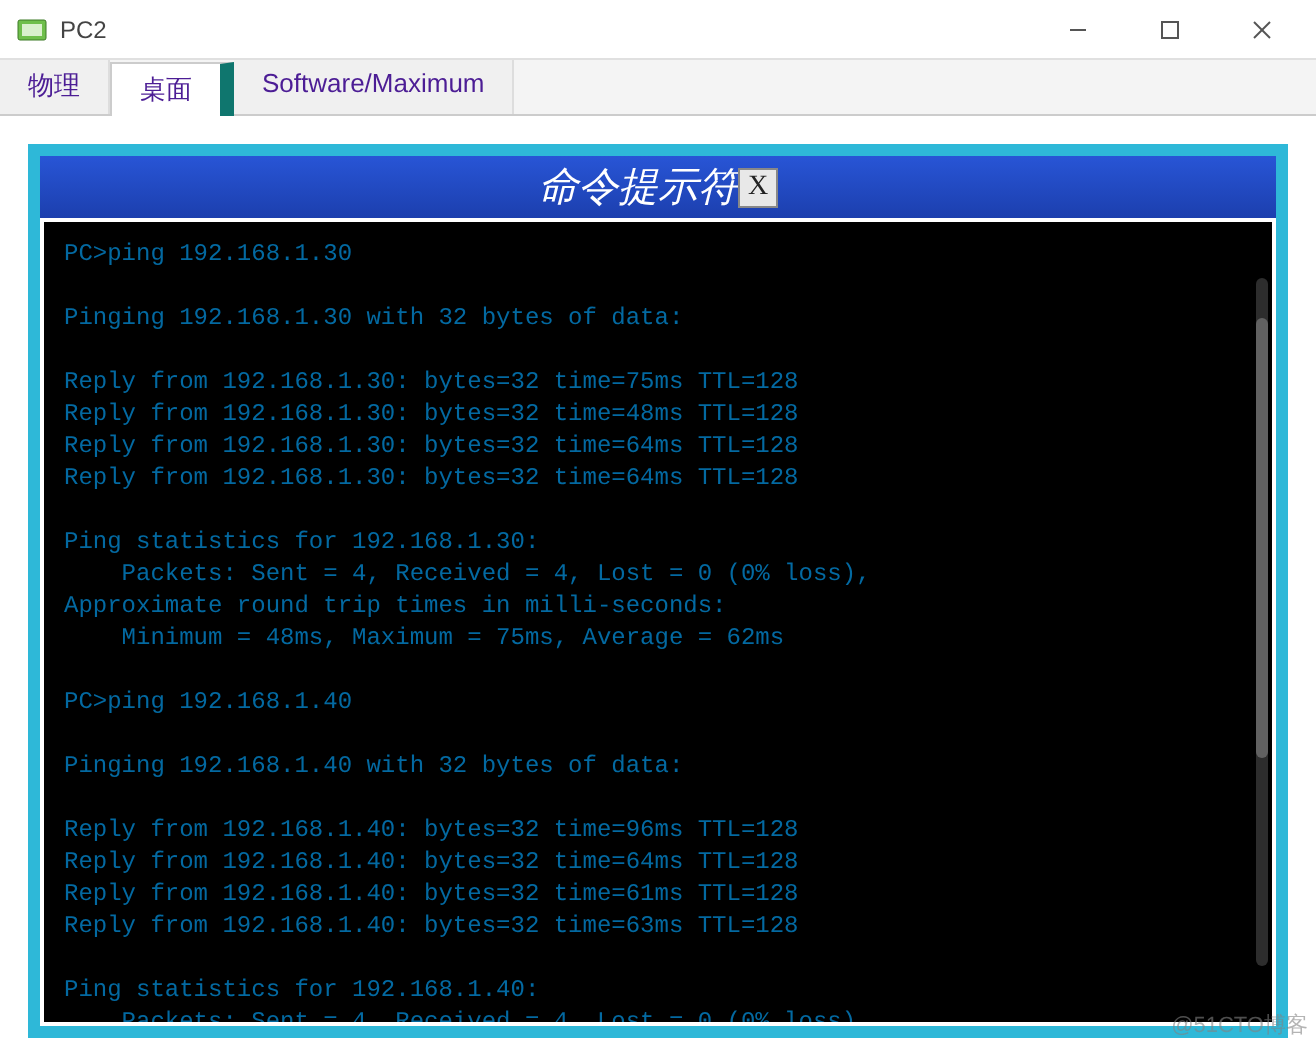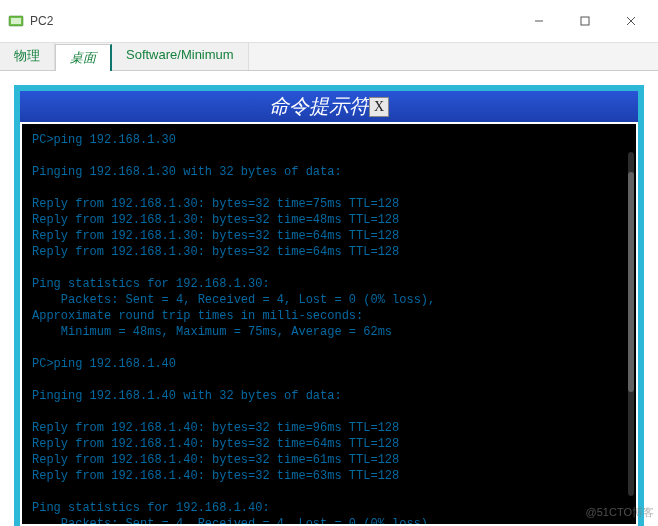--- a/index.html
+++ b/index.html
@@ -5,21 +5,21 @@
   * { box-sizing: border-box; margin: 0; padding: 0; }
   body {
     font-family: "Segoe UI", Tahoma, sans-serif;
     background: #fff;
     width: 658px;
     height: 526px;
     overflow: hidden;
     position: relative;
   }
   .titlebar {
-    height: 43px;
+    height: 30px;
     display: flex;
     align-items: center;
     padding: 0 4px 0 8px;
     border-bottom: 1px solid #e0e0e0;
   }
   .titlebar .app-icon {
     width: 16px; height: 16px;
     margin-right: 6px;
   }
   .titlebar .title {
@@ -37,33 +37,32 @@
   .win-btn svg { stroke: #555; }
   .tabs {
     display: flex;
     height: 28px;
     border-bottom: 1px solid #ccc;
     font-size: 13px;
     background: #f4f4f4;
   }
   .tab {
     padding: 4px 14px;
-    color: #15803d;
+    color: #4c1d95;
     border-right: 1px solid #ddd;
     background: #f0f0f0;
     cursor: default;
   }
   .tab.active {
     background: #fff;
     border-top: 1px solid #ccc;
     border-left: 1px solid #ccc;
-    border-right: 2px solid #0f766e;
+    border-right: 7px solid #0f766e;
     position: relative;
     top: 1px;
-    font-style: italic;
   }
   .content {
     padding: 14px;
   }
   .terminal-frame {
     border: 3px solid #2eb8d8;
     background: #2eb8d8;
     padding: 3px;
   }
   .term-header {
@@ -157,21 +156,21 @@
           <line x1="1" y1="1" x2="9" y2="9" stroke-width="1"></line>
           <line x1="9" y1="1" x2="1" y2="9" stroke-width="1"></line>
         </svg>
     </div>
   </div>
 </div>
 
 <div class="tabs">
   <div class="tab">物理</div>
   <div class="tab active">桌面</div>
-  <div class="tab">Software/Minimum</div>
+  <div class="tab">Software/Maximum</div>
 </div>
 
 <div class="content">
   <div class="terminal-frame">
     <div class="term-header">
       <span>命令提示符</span>
       <span class="term-close">X</span>
     </div>
     <div class="term-body-wrap">
       <div class="term-body" id="term-body">PC&gt;ping 192.168.1.30

